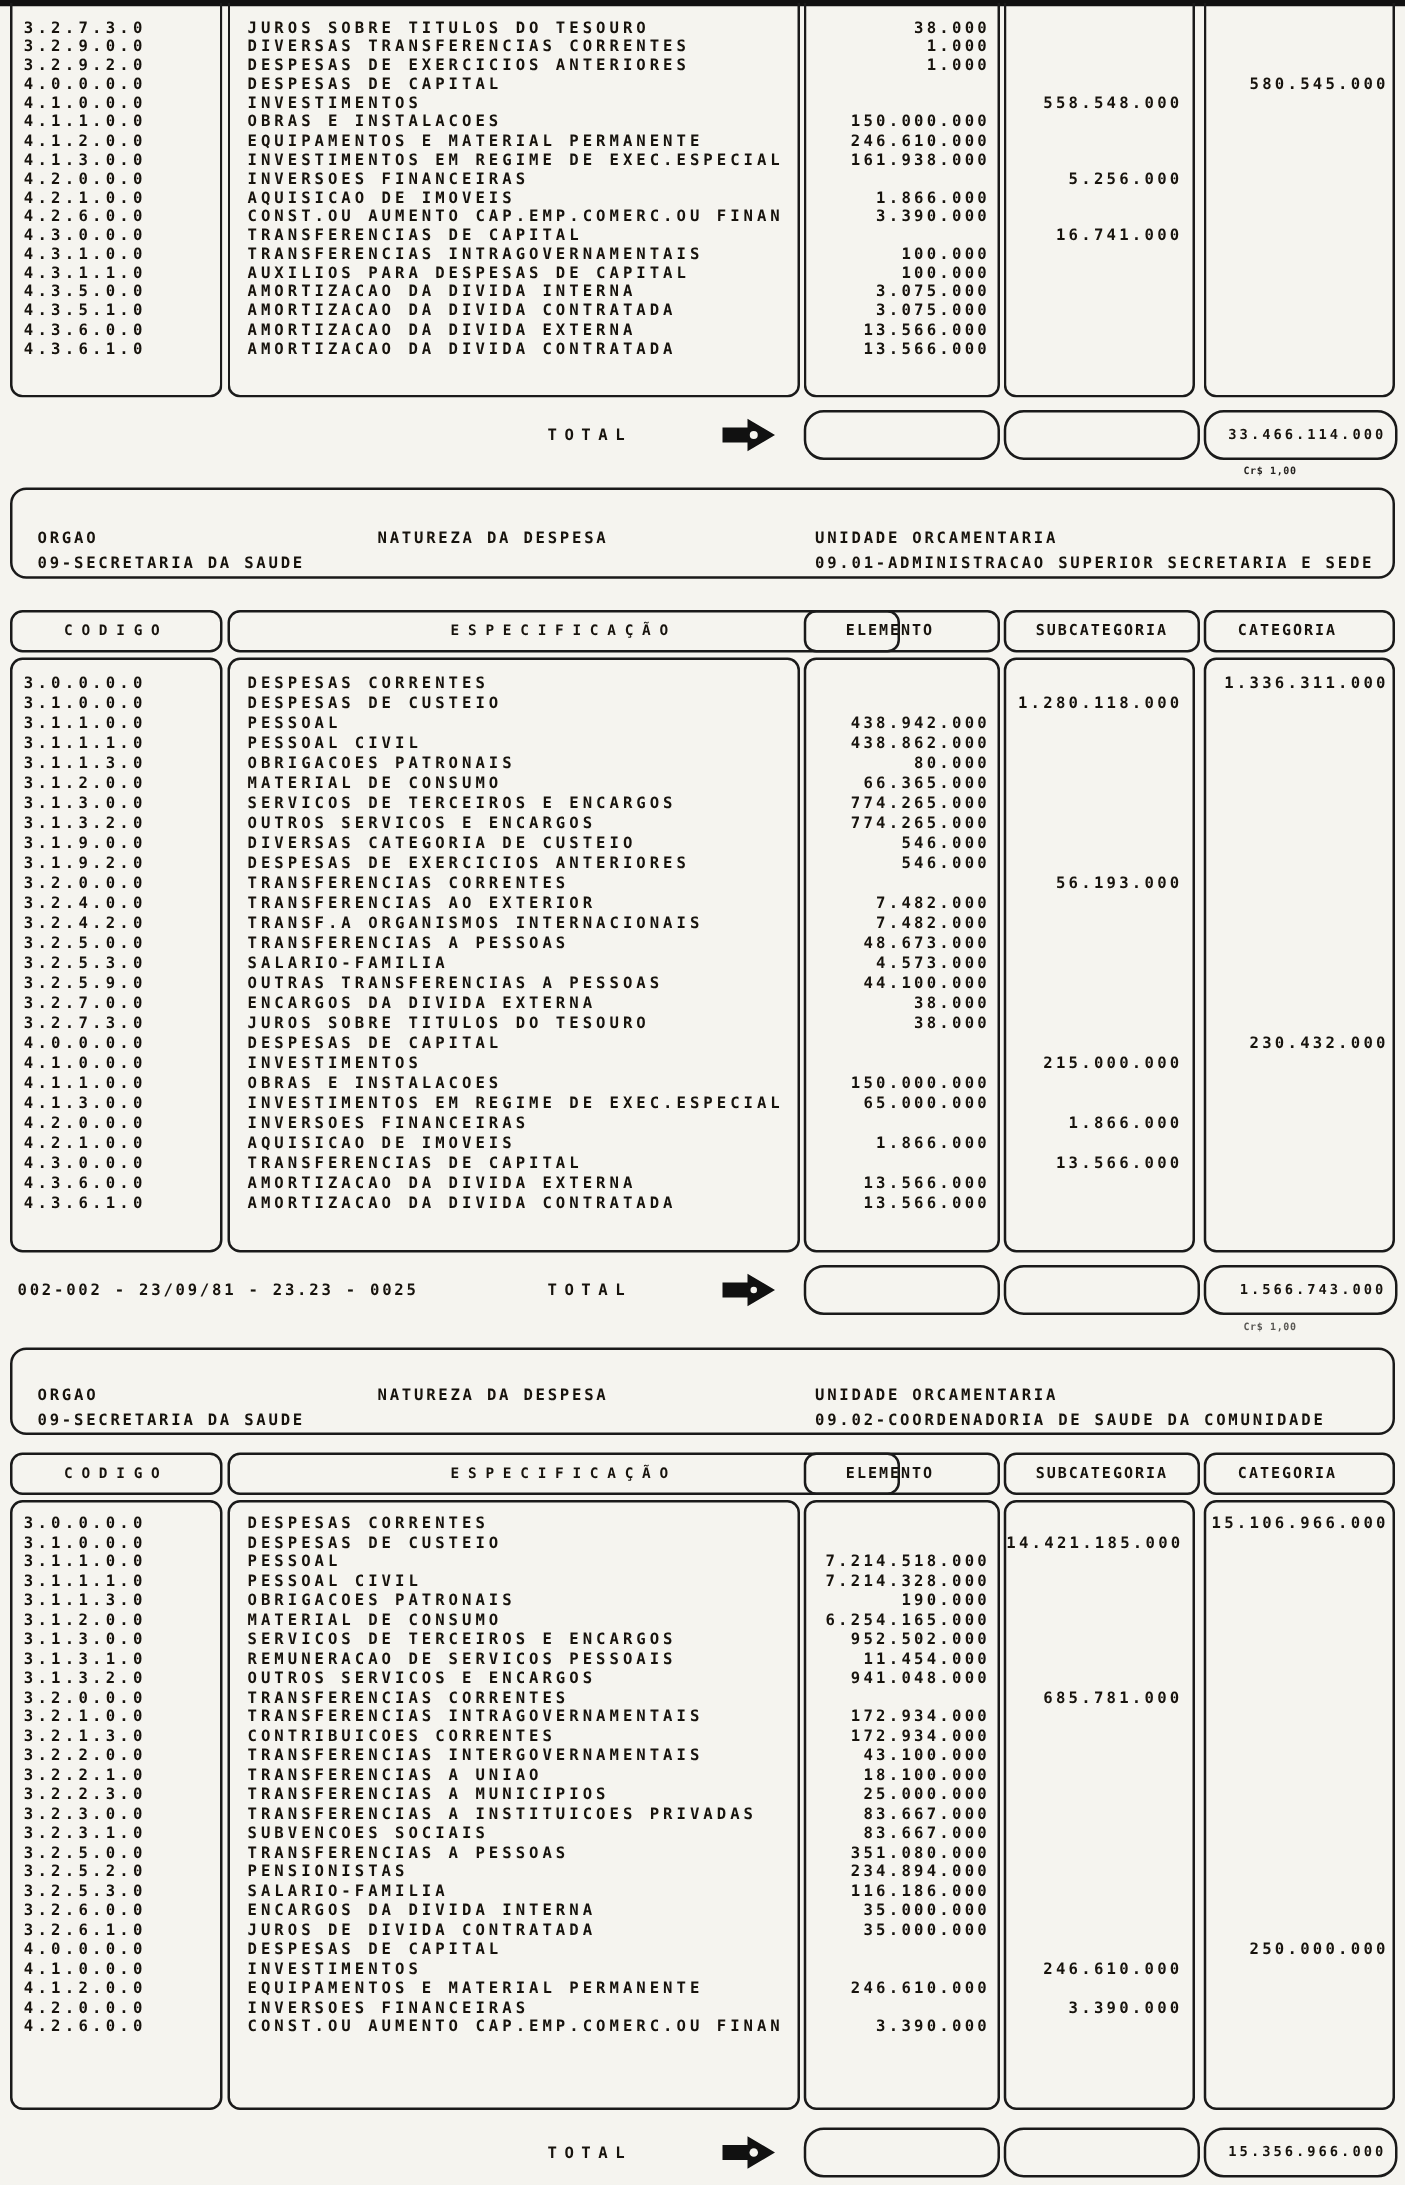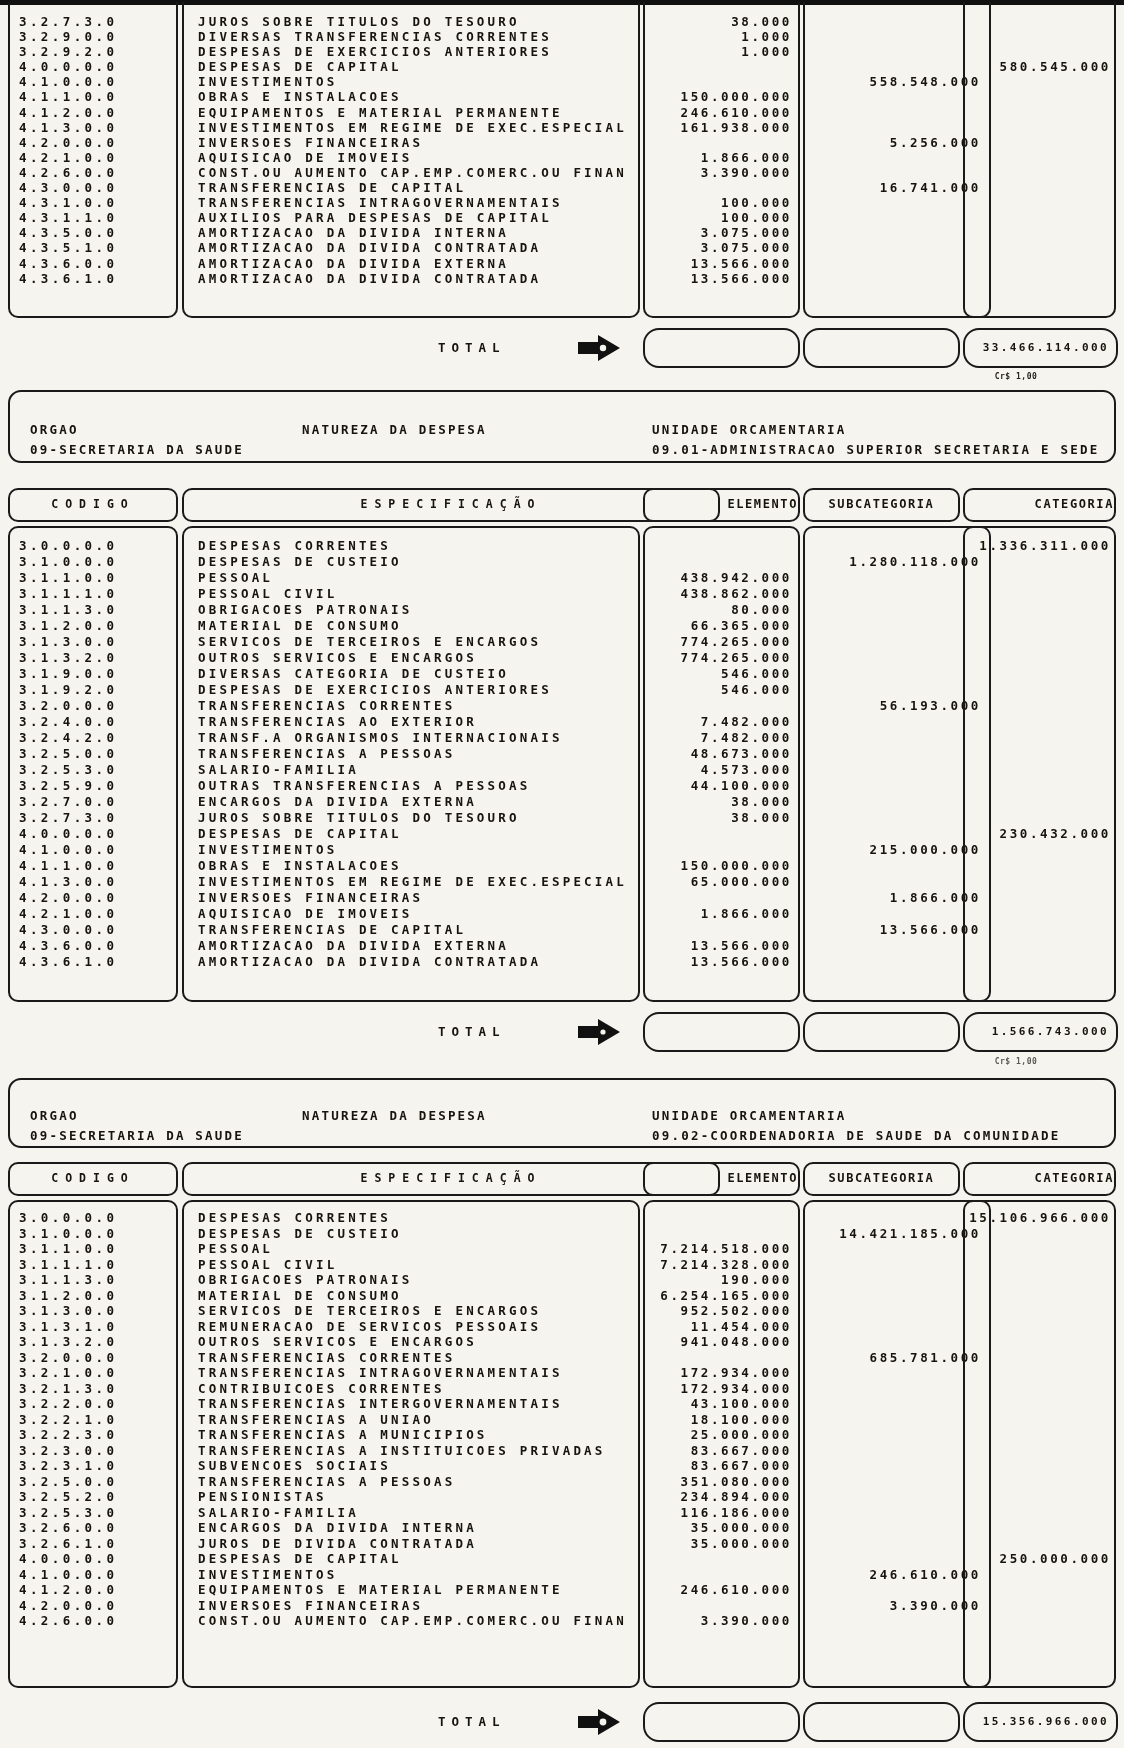--- a/index.html
+++ b/index.html
@@ -14,39 +14,39 @@
   .band{position:absolute;left:0;top:0;width:1124px;height:5px;background:#111;}
 
   
   .tbody{position:absolute;left:0;width:1124px;}
   .col{position:absolute;top:0;bottom:0;box-sizing:border-box;
        border:2.5px solid #1a1a1a;border-radius:10px;}
   .cut .col{border-top:none;border-radius:0 0 10px 10px;}
   .c-cod{left:8px;width:170px;}
   .c-esp{left:182px;width:458px;}
   .c-ele{left:643px;width:157px;}
-  .c-sub{left:803px;width:188px;}
+  .c-sub{left:803px;width:153px;}
   .c-cat{left:963px;width:153px;}
   .lines{padding-top:var(--pt,10px);}
   .ln{height:var(--lh,16px);line-height:var(--lh,16px);
       font-size:12.5px;letter-spacing:3.2px;white-space:pre;}
   .c-cod .ln{padding-left:9px;letter-spacing:3.4px;}
   .c-esp .ln{padding-left:14px;}
   .c-ele .ln,.c-sub .ln,.c-cat .ln{text-align:right;letter-spacing:2.6px;}
   .c-ele .ln{padding-right:6px;}
   .c-sub .ln{padding-right:8px;}
   .c-cat .ln{padding-right:3px;}
 
   
   .colhdr{position:absolute;left:0;width:1124px;height:34px;}
   .hbox{position:absolute;top:0;height:34px;box-sizing:border-box;
         border:2.5px solid #1a1a1a;border-radius:10px;
         font-size:11.5px;line-height:29px;white-space:nowrap;}
   .hbox.center{text-align:center;}
-  .hbox.right{text-align:right;padding-right:0;}
+  .hbox.right{text-align:center;padding-right:19px;}
   .h-cod{left:8px;width:170px;letter-spacing:7px;}
   .h-esp{left:182px;width:538px;letter-spacing:7px;}
   .h-ele{left:643px;width:157px;letter-spacing:1.6px;font-size:12px;}
   .h-sub{left:803px;width:157px;letter-spacing:1.6px;font-size:12px;}
   .h-cat{left:963px;width:153px;letter-spacing:1.6px;font-size:12px;}
 
   
   .orgbox{position:absolute;left:8px;width:1108px;box-sizing:border-box;
           border:2.5px solid #1a1a1a;border-radius:13px;}
   .orgbox .t{position:absolute;font-size:12.5px;letter-spacing:2.2px;
@@ -370,20 +370,21 @@
           <div class="ln">&nbsp;</div>
           <div class="ln">&nbsp;</div>
           <div class="ln">&nbsp;</div>
           <div class="ln">&nbsp;</div>
           <div class="ln">&nbsp;</div>
         </div>
       </div>
   </div>
 
   <div class="totalrow" style="top:1012px">
+    <span class="printref">002-002 - 23/09/81 - 23.23 - 0025</span>
     <span class="total-label">TOTAL</span>
     <span class="arrow">
       <svg width="46" height="30" viewBox="0 0 46 30">
           <path d="M2 9 H22 V2 L44 15 L22 28 V21 H2 Z" fill="#111"></path>
           <circle cx="27" cy="15" r="2.6" fill="#f5f4ef"></circle>
         </svg>
     </span>
     <div class="tbox tb-ele"></div>
     <div class="tbox tb-sub"></div>
     <div class="tbox tb-cat"><span>1.566.743.000</span></div>

